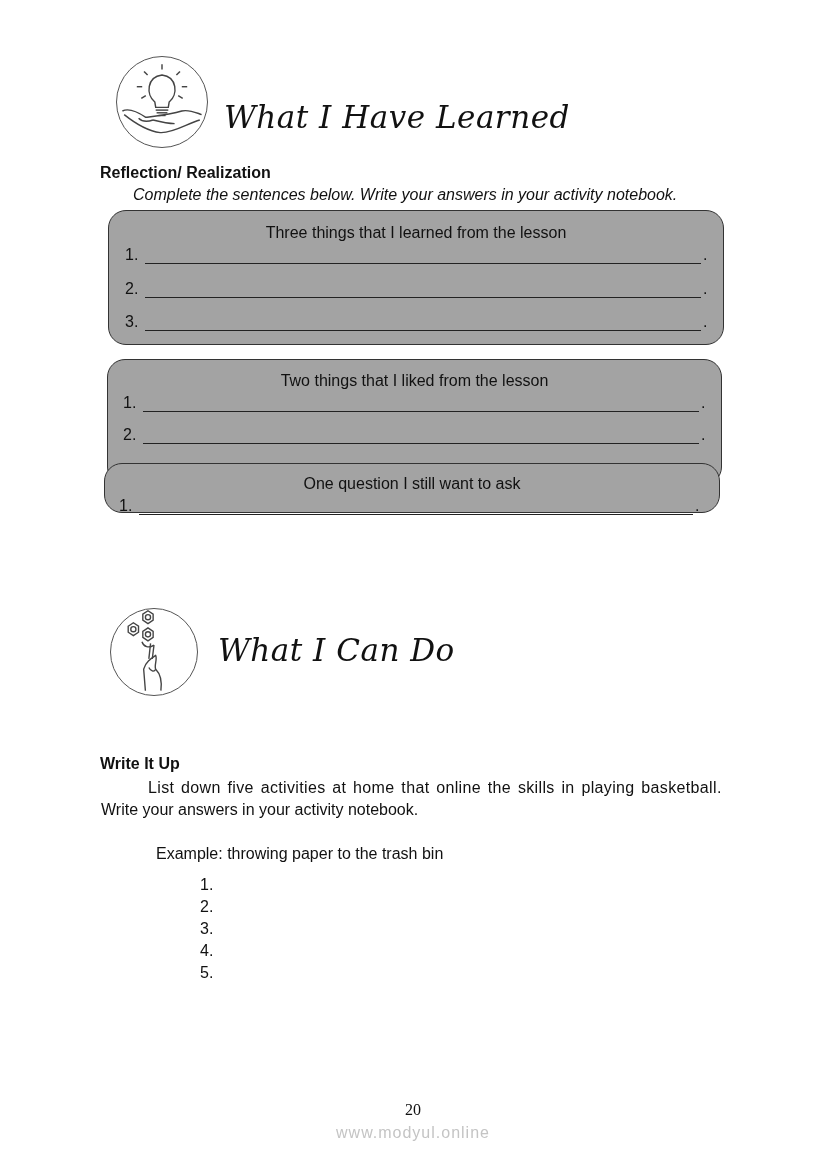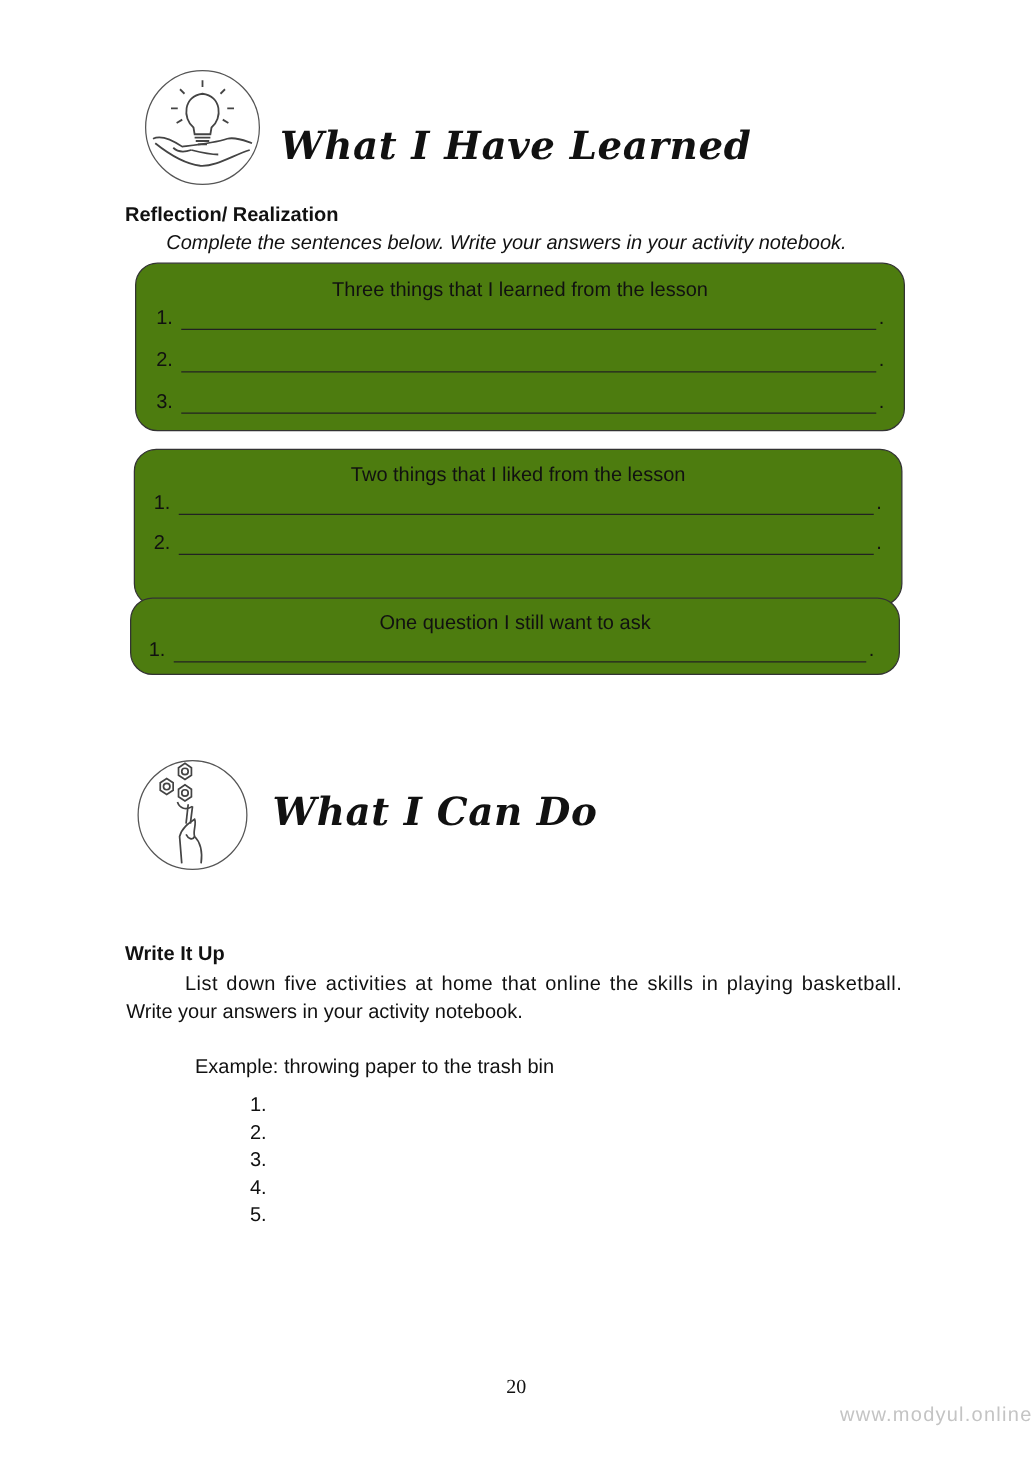--- a/index.html
+++ b/index.html
@@ -5,43 +5,43 @@
     * { box-sizing: border-box; margin: 0; padding: 0; }
     html, body { width: 826px; height: 1169px; background: #ffffff; }
     body { position: relative; font-family: "Liberation Sans", sans-serif; color: #111; overflow: hidden; }
 
     .icon-circle { position: absolute; border: 1.5px solid #555; border-radius: 50%; background: #fff; }
     .icon-circle svg { width: 100%; height: 100%; display: block; }
 
     .section-title {
       position: absolute;
       font-family: "DejaVu Serif", serif;
-      font-weight: bold; font-style: italic;
+      font-weight: normal; font-style: italic;
       font-size: 31px; color: #111; letter-spacing: 0.5px;
     }
 
     .subhead { position: absolute; font-weight: bold; font-size: 16px; }
     .para { position: absolute; font-size: 16px; line-height: 22px; }
 
     .box {
       position: absolute;
       border: 1.5px solid #333;
       border-radius: 18px;
-      background: #4d7c0f;
+      background: #a3a3a3;
     }
     .box-title { position: absolute; left: 0; right: 0; text-align: center; font-size: 16px; }
     .line-row { position: absolute; display: flex; align-items: flex-end; font-size: 16px; }
     .line-row .num { width: 20px; }
     .line-row .blank { flex: 1; border-bottom: 1.2px solid #222; height: 16px; margin-right: 2px; }
     .line-row .dot { width: 4px; }
 
     .list-num { position: absolute; left: 200px; font-size: 16px; }
 
     .page-num { position: absolute; top: 1101px; left: 0; right: 0; text-align: center; font-family: "Liberation Serif", serif; font-size: 16px; }
-    .watermark { position: absolute; top: 1124px; left: 0; right: 0; text-align: right; font-size: 16px; color: #c4c4c4; letter-spacing: 1px; }
+    .watermark { position: absolute; top: 1124px; left: 0; right: 0; text-align: center; font-size: 16px; color: #c4c4c4; letter-spacing: 1px; }
   </style>
 </head>
 <body>
 
 <div class="icon-circle" style="left:116px; top:56px; width:92px; height:92px;">
   <svg viewBox="0 0 100 100" fill="none" stroke="#444" stroke-width="1.6">
     <path d="M42 50 C32 42 33 22 50 20 C67 22 68 42 58 50 L57 56 L43 56 Z"></path>
     <line x1="43" y1="59" x2="57" y2="59"></line>
     <line x1="44" y1="62" x2="56" y2="62"></line>
     <line x1="46" y1="65" x2="54" y2="65"></line>
@@ -89,21 +89,21 @@
       <span class="blank"></span>
       <span class="dot">.</span>
   </div>
   <div class="line-row" style="left:15px; right:16px; top:66px;">
     <span class="num">2.</span>
       <span class="blank"></span>
       <span class="dot">.</span>
   </div>
 </div>
 
-<div class="box" style="left:104px; top:478px; width:616px; height:62px;">
+<div class="box" style="left:104px; top:463px; width:616px; height:50px;">
   <div class="box-title" style="top:11px;">One question I still want to ask</div>
   <div class="line-row" style="left:14px; right:20px; top:33px;">
     <span class="num">1.</span>
       <span class="blank"></span>
       <span class="dot">.</span>
   </div>
 </div>
 
 <div class="icon-circle" style="left:110px; top:608px; width:88px; height:88px;">
   <svg viewBox="0 0 100 100" fill="none" stroke="#444" stroke-width="1.6">

